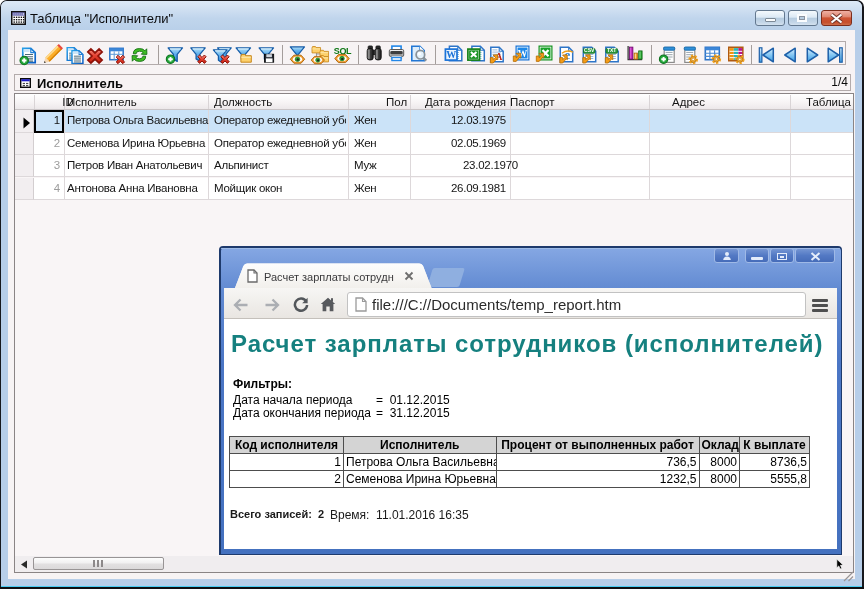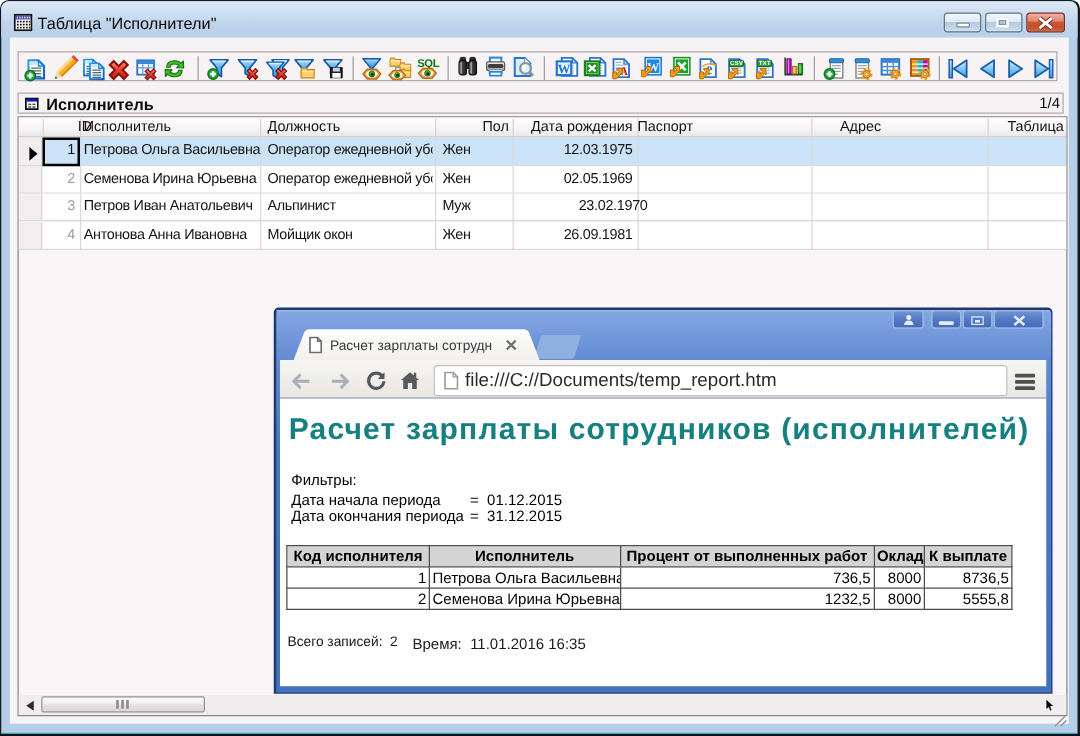--- a/index.html
+++ b/index.html
@@ -610,21 +610,21 @@
     <path d="M1 1 L7.5 1 L11 4.5 L11 14 L1 14 Z" fill="#fff" stroke="#9a9a9a" stroke-width="1.3"></path>
     <path d="M7.5 1 L7.5 4.5 L11 4.5" fill="none" stroke="#9a9a9a" stroke-width="1.1"></path>
   </svg>
 <div class="abs url">file:///C://Documents/temp_report.htm</div>
 <div class="abs" style="left:812px;top:299px;width:16px;height:3px;background:#4f4f4f;border-radius:1px;"></div>
 <div class="abs" style="left:812px;top:304px;width:16px;height:3px;background:#4f4f4f;border-radius:1px;"></div>
 <div class="abs" style="left:812px;top:309px;width:16px;height:3px;background:#4f4f4f;border-radius:1px;"></div>
 
 <div class="abs b-content"></div>
 <div class="abs rh1">Расчет зарплаты сотрудников (исполнителей)</div>
-<div class="abs rtxt" style="left:233px;top:377px;font-weight:normal;">Фильтры:</div>
+<div class="abs rtxt" style="left:233px;top:377px;font-weight:bold;">Фильтры:</div>
 <div class="abs rtxt" style="left:233px;top:393px;">Дата начала периода</div>
 <div class="abs rtxt" style="left:233px;top:406px;">Дата окончания периода</div>
 <div class="abs rtxt" style="left:376px;top:393px;">=  01.12.2015</div>
 <div class="abs rtxt" style="left:376px;top:406px;">=  31.12.2015</div>
 <table class="rep" style="table-layout:fixed;width:580px;">
   <colgroup>
       <col style="width:114px">
       <col style="width:152.5px">
       <col style="width:203px">
       <col style="width:40.5px">
@@ -647,18 +647,18 @@
       </tr>
   <tr>
         <td class="num">2</td>
         <td>Семенова Ирина Юрьевна</td>
         <td class="num">1232,5</td>
         <td class="num">8000</td>
         <td class="num">5555,8</td>
       </tr>
 </tbody>
   </table>
-<div class="abs" style="left:230px;top:508px;font-size:11px;color:#1a1a1a;">Всего записей:&nbsp; 2</div>
+<div class="abs" style="left:230px;top:508px;font-size:11px;color:#1a1a1a;font-weight:bold;">Всего записей:&nbsp; 2</div>
 <div class="abs" style="left:330px;top:508px;font-size:12px;color:#1a1a1a;">Время:&nbsp; 11.01.2016 16:35</div>
 
 <svg class="abs" style="left:836px;top:559px" width="8" height="11" viewBox="0 0 8 11">
     <path d="M0.8 0.2 L0.8 8.8 L2.8 6.9 L4.1 9.9 L5.7 9.2 L4.4 6.3 L7.1 6 Z" fill="#000" stroke="#fff" stroke-width="0.6"></path>
   </svg>
 
 </body></html>

